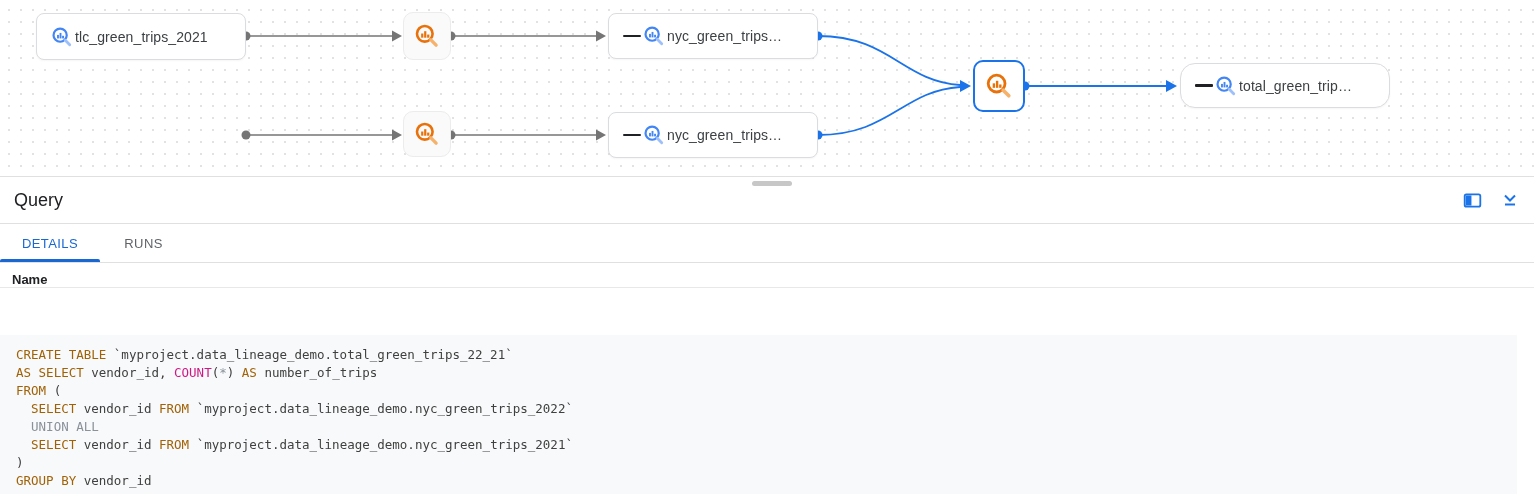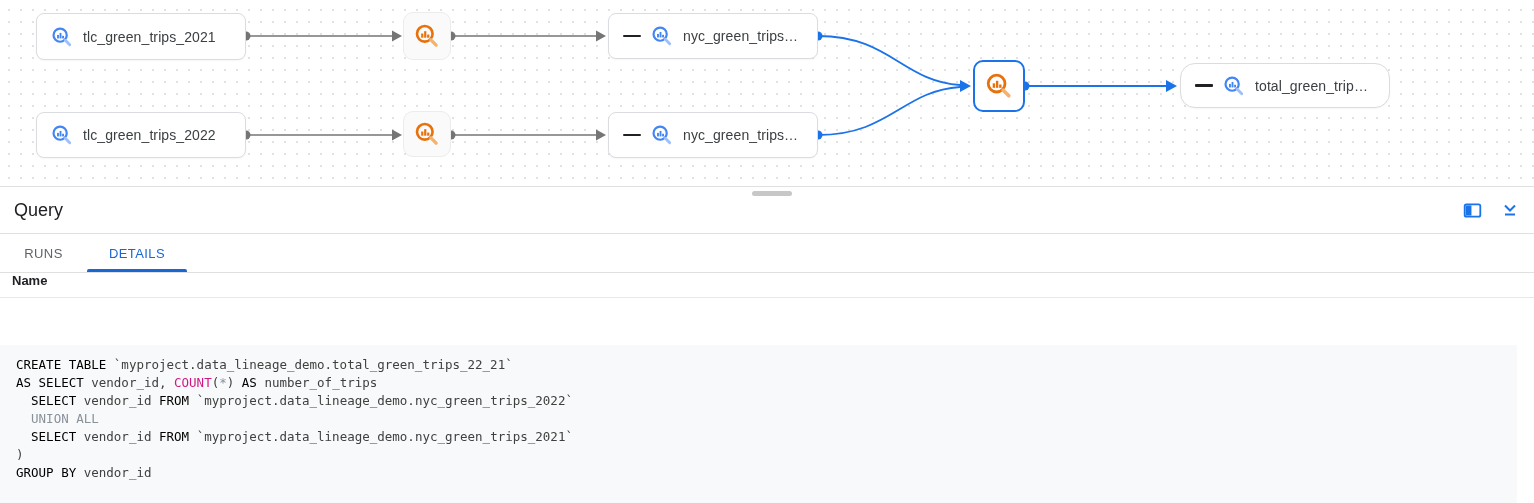--- a/index.html
+++ b/index.html
@@ -11,61 +11,61 @@
     position: absolute; left: 0; top: 0; width: 1534px; height: 186px;
     background-color: #fff;
     background-image: radial-gradient(#e2e2e2 1.3px, transparent 1.3px);
     background-size: 12px 12px;
     background-position: 3px 4px;
   }
   .edges { position: absolute; left: 0; top: 0; }
   .node {
     position: absolute; display: flex; align-items: center;
     background: #fff; border: 1px solid #dadce0; border-radius: 8px;
-    padding: 16px 14px; gap: 10px;
+    padding: 16px 14px; gap: 2px;
     box-shadow: 0 1px 2px rgba(0,0,0,0.04);
   }
   .node .label { font-size: 14px; font-weight: 500; color: #3c4043; letter-spacing: .1px; white-space: nowrap; }
   .proc {
     position: absolute; display: flex; align-items: center; justify-content: center;
     background: #fafafa; border: 1px solid #ececec; border-radius: 10px;
   }
   .proc.selected { background: #fff; border: 2px solid #1a73e8; }
   .minus { width: 18px; height: 2.4px; background: #202124; border-radius: 1px; flex: 0 0 auto; }
   .bq-icon { flex: 0 0 auto; display: block; }
 
   
-  .panel { position: absolute; left: 0; top: 186px; width: 1534px; height: 317px; background: #fff;
+  .panel { position: absolute; left: 0; top: 176px; width: 1534px; height: 317px; background: #fff;
     border-top: 1px solid #e0e0e0; }
   .drag-pill { position: absolute; left: 752px; top: 4px; width: 40px; height: 5px;
     border-radius: 3px; background: #c7c7c7; }
   .panel-header { position: relative; height: 47px; border-bottom: 1px solid #e0e0e0;
     display: flex; align-items: center; padding: 0 14px; }
   .panel-title { font-size: 18px; color: #202124; font-weight: 400; }
   .header-icons { margin-left: auto; display: flex; align-items: center; gap: 18px; }
   .icon-btn { width: 20px; height: 20px; display: flex; align-items: center; justify-content: center; cursor: pointer; }
 
   .tabs { display: flex; height: 39px; border-bottom: 1px solid #e0e0e0; }
   .tab { position: relative; display: flex; align-items: center; justify-content: center;
     padding: 0 22px; min-width: 87px; font-size: 13px; font-weight: 500; letter-spacing: .4px;
     color: #5f6368; cursor: pointer; }
   .tab.active { color: #1967d2; }
   .tab.active::after { content: ""; position: absolute; left: 0; right: 0; bottom: 0;
     height: 3px; background: #1967d2; border-radius: 2px 2px 0 0; }
 
-  .field-row { display: flex; align-items: flex-start; height: 25px; border-bottom: 1px solid #e8e8e8;
+  .field-row { display: flex; align-items: flex-end; height: 25px; border-bottom: 1px solid #e8e8e8;
     font-size: 13px; }
   .field-label { width: 140px; padding-left: 12px; color: #202124; font-weight: 700; flex: 0 0 auto; }
   .field-value { color: #5f6368; }
 
   .code-block { position: absolute; left: 0; top: 158px; width: 1517px; height: 159px;
     background: #f8f9fa; padding: 11px 0 0 16px; overflow: hidden; }
   .code-line { font-family: "DejaVu Sans Mono", "Liberation Mono", monospace;
     font-size: 12.5px; line-height: 18px; white-space: pre; color: #37474f; }
-  .tok-kw { color: #000000; margin-top: 32px; }
+  .tok-kw { color: #a16207; margin-top: 32px; }
   .tok-fn { color: #d01884; }
   .tok-cm { color: #8a9199; }
   .tok-id { color: #404040; }
 </style>
 </head>
 <body>
 
 <div class="graph">
 
   <svg class="edges" width="1534" height="186">
@@ -142,30 +142,20 @@
     <svg class="bq-icon" width="22" height="22" viewBox="0 0 20 20">
       <circle cx="8.3" cy="8.3" r="6" stroke="#4285f4" stroke-width="2" fill="none"></circle>
       <line x1="13" y1="13" x2="17" y2="17" stroke="#9dc0fb" stroke-width="2.6" stroke-linecap="round"></line>
       <rect x="5.5" y="8.1" width="1.7" height="3.2" fill="#4285f4"></rect>
       <rect x="7.8" y="6.3" width="1.7" height="5" fill="#4285f4"></rect>
       <rect x="10.1" y="8.9" width="1.7" height="2.4" fill="#4285f4"></rect>
     </svg>
     <span class="label">total_green_trip…</span>
   </div>
 
-  <div class="node" style="left:36px; top:112px; width:210px; height:46px;">
-    <svg class="bq-icon" width="22" height="22" viewBox="0 0 20 20">
-      <circle cx="8.3" cy="8.3" r="6" stroke="#4285f4" stroke-width="2" fill="none"></circle>
-      <line x1="13" y1="13" x2="17" y2="17" stroke="#9dc0fb" stroke-width="2.6" stroke-linecap="round"></line>
-      <rect x="5.5" y="8.1" width="1.7" height="3.2" fill="#4285f4"></rect>
-      <rect x="7.8" y="6.3" width="1.7" height="5" fill="#4285f4"></rect>
-      <rect x="10.1" y="8.9" width="1.7" height="2.4" fill="#4285f4"></rect>
-    </svg>
-    <span class="label">tlc_green_trips_2022</span>
-  </div>
 
   <div class="proc" style="left:403px; top:111px; width:48px; height:46px;">
     <svg class="bq-icon" width="26" height="26" viewBox="0 0 20 20">
       <circle cx="8.3" cy="8.3" r="6" stroke="#e8710a" stroke-width="2" fill="none"></circle>
       <line x1="13" y1="13" x2="17" y2="17" stroke="#f6b26b" stroke-width="2.6" stroke-linecap="round"></line>
       <rect x="5.5" y="8.1" width="1.7" height="3.2" fill="#e8710a"></rect>
       <rect x="7.8" y="6.3" width="1.7" height="5" fill="#e8710a"></rect>
       <rect x="10.1" y="8.9" width="1.7" height="2.4" fill="#e8710a"></rect>
     </svg>
   </div>
@@ -198,32 +188,33 @@
       <span class="icon-btn">
         <svg width="18" height="18" viewBox="0 0 18 18">
           <polyline points="4,4.5 9,9.5 14,4.5" stroke="#1a73e8" stroke-width="2" fill="none"></polyline>
           <line x1="4" y1="13.5" x2="14" y2="13.5" stroke="#1a73e8" stroke-width="2"></line>
         </svg>
       </span>
     </span>
   </div>
 
   <div class="tabs">
+    <div class="tab active">DETAILS</div>
     <div class="tab">RUNS</div>
-    <div class="tab active">DETAILS</div>
   </div>
 
   <div class="field-row">
     <span class="field-label">Name</span>
   </div>
 
   <div class="code-block">
     <div id="sql-code">
         <div class="code-line"><span class="tok-kw">CREATE TABLE</span><span class="tok-id"> `myproject.data_lineage_demo.total_green_trips_22_21`</span></div>
         <div class="code-line"><span class="tok-kw">AS SELECT</span><span class="tok-id"> vendor_id, </span><span class="tok-fn">COUNT</span><span class="tok-id">(</span><span class="tok-cm">*</span><span class="tok-id">) </span><span class="tok-kw">AS</span><span class="tok-id"> number_of_trips</span></div>
+        <div class="code-line"><span class="tok-kw">FROM</span><span class="tok-id"> (</span></div>
         <div class="code-line"><span class="tok-id">  </span><span class="tok-kw">SELECT</span><span class="tok-id"> vendor_id </span><span class="tok-kw">FROM</span><span class="tok-id"> `myproject.data_lineage_demo.nyc_green_trips_2022`</span></div>
         <div class="code-line"><span class="tok-cm">  UNION ALL</span></div>
         <div class="code-line"><span class="tok-id">  </span><span class="tok-kw">SELECT</span><span class="tok-id"> vendor_id </span><span class="tok-kw">FROM</span><span class="tok-id"> `myproject.data_lineage_demo.nyc_green_trips_2021`</span></div>
         <div class="code-line"><span class="tok-id">)</span></div>
         <div class="code-line"><span class="tok-kw">GROUP BY</span><span class="tok-id"> vendor_id</span></div>
       </div>
   </div>
 </div>
 
 </body></html>

